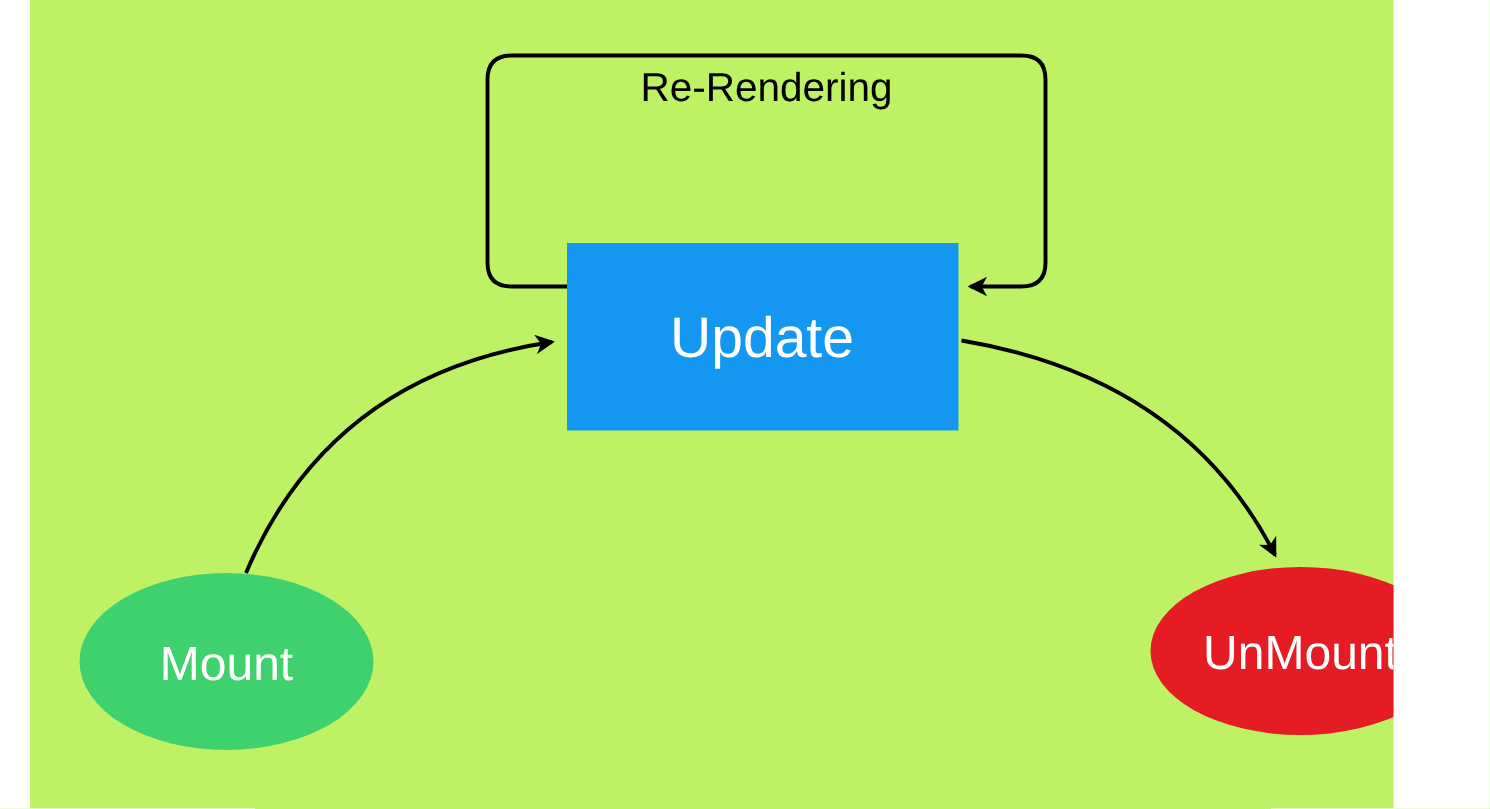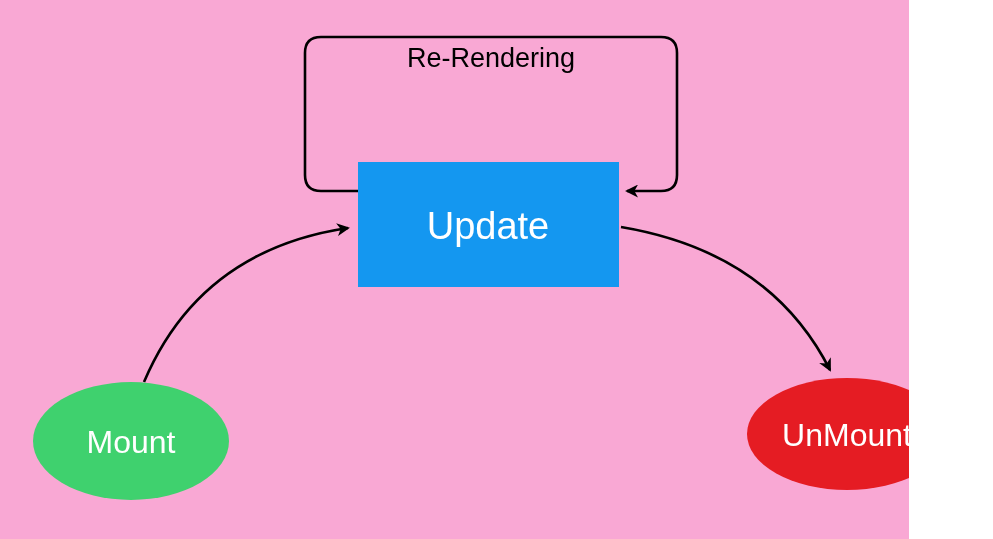--- a/index.html
+++ b/index.html
@@ -4,23 +4,24 @@
 <style>
   html, body {
     margin: 0;
     padding: 0;
     background: #ffffff;
   }
   .canvas {
     position: relative;
     width: 909px;
     height: 539px;
-    background: #f9a8d4;
+    background: #bef264;
     overflow: hidden;
     font-family: "Liberation Sans", "DejaVu Sans", sans-serif;
+    margin-left: 20px;
   }
   svg { display: block; }
   text {
     font-family: "Liberation Sans", "DejaVu Sans", sans-serif;
   }
   .loop-label { font-size: 27px; }
   .node-label-large { font-size: 38px; }
   .node-label { font-size: 32px; }
 </style>
 </head>

